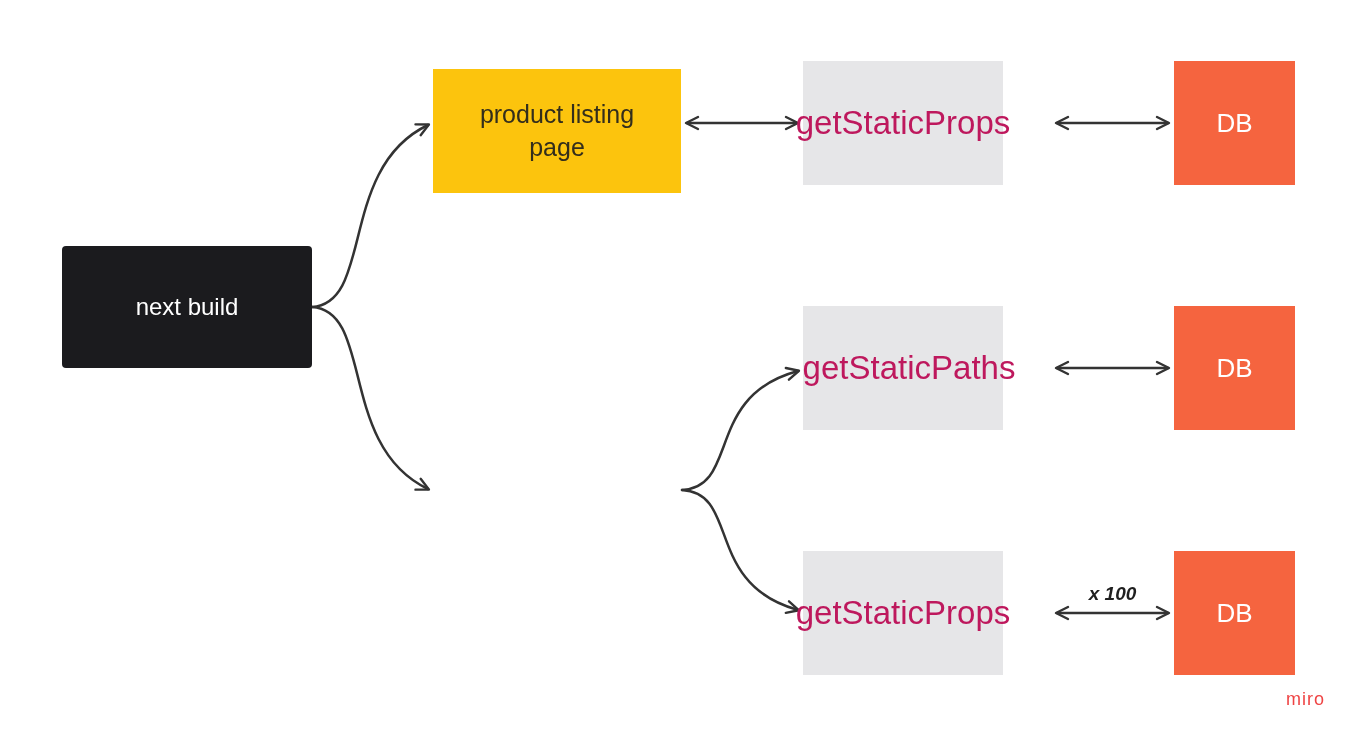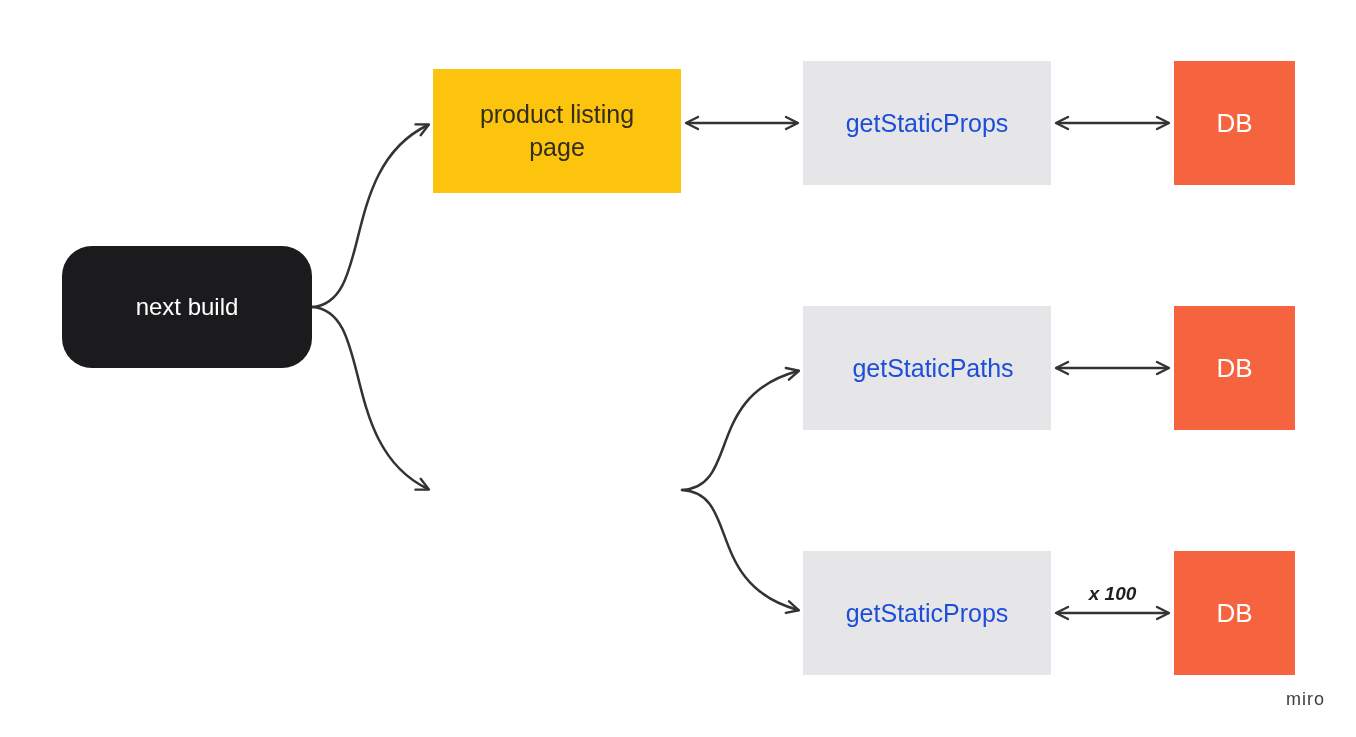--- a/index.html
+++ b/index.html
@@ -25,40 +25,40 @@
     display: flex;
     align-items: center;
     justify-content: center;
     text-align: center;
     box-sizing: border-box;
     line-height: 1.32;
   }
   .node-black {
     left: 62px; top: 246px; width: 250px; height: 122px;
     background: #1b1b1e;
-    border-radius: 30px;
+    border-radius: 4px;
     color: #ffffff;
     font-size: 24px;
   }
   .node-yellow {
     background: #fcc40d;
     color: #332e1c;
     font-size: 25px;
     width: 248px; height: 124px;
     padding: 0 18px;
     margin-top: 8px;
   }
   .node-yellow .label { max-width: 212px; }
   .node-listing { left: 433px; top: 61px; }
   .node-details { left: 433px; top: 429px; }
   .node-gray {
     background: #e6e6e8;
-    color: #1d4ed8;
-    font-size: 25px;
-    width: 248px; height: 124px;
+    color: #be185d;
+    font-size: 33px;
+    width: 200px; height: 124px;
   }
   .node-props-top    { left: 803px; top: 61px; }
   .node-paths        { left: 803px; top: 306px; padding-left: 12px; }
   .node-props-bottom { left: 803px; top: 551px; }
   .node-orange {
     background: #f5643f;
     color: #ffffff;
     font-size: 26px;
     width: 121px; height: 124px; align-items: center;
   }
@@ -72,21 +72,21 @@
     text-align: center;
     font-size: 19px;
     font-weight: bold;
     color: #1f1f1f;
     font-style: italic;
   }
   .watermark {
     position: absolute;
     right: 31px; bottom: 27px;
     font-size: 18px;
-    color: #404040;
+    color: #ef4444;
     letter-spacing: 1px;
   }
 </style>
 </head>
 <body>
 
 <div class="canvas">
 
   <svg class="edges-svg" viewBox="0 0 1356 737" xmlns="http://www.w3.org/2000/svg">
     <defs>

